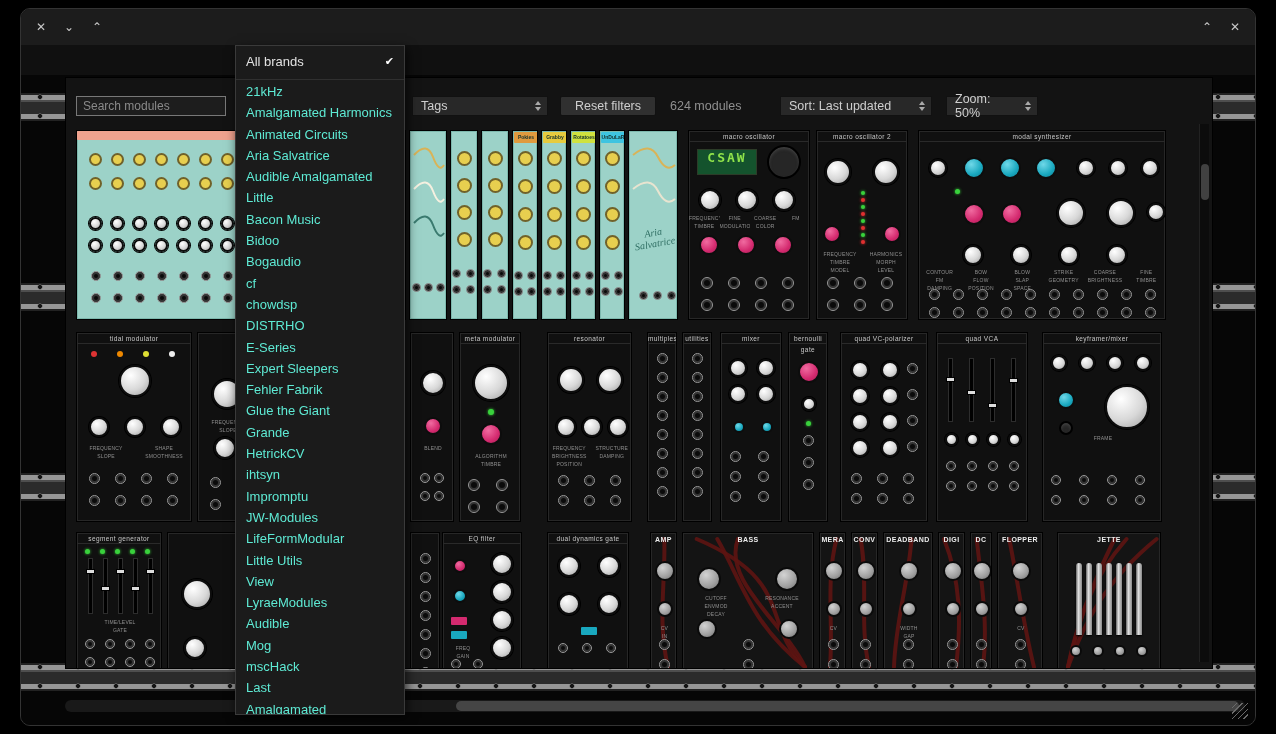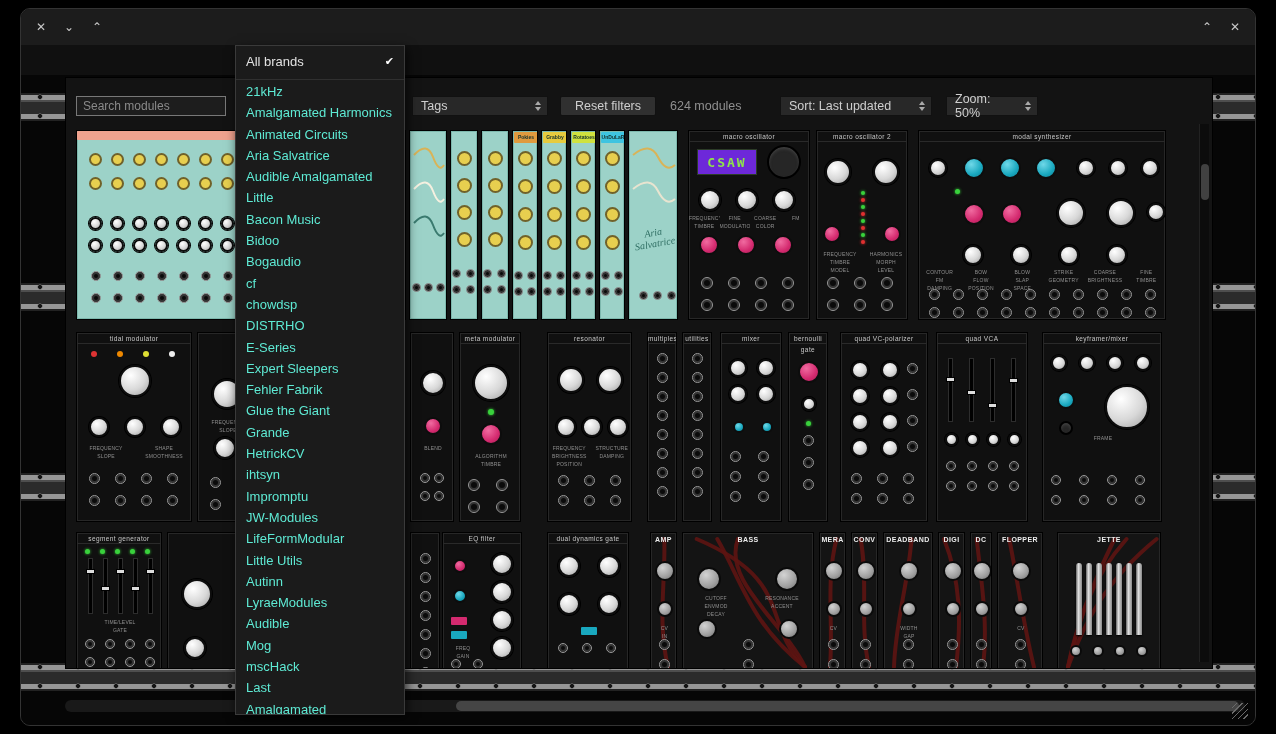--- a/index.html
+++ b/index.html
@@ -48,21 +48,21 @@
   .kt{background:radial-gradient(circle at 35% 30%,#6fd8e8,#19a8bf 60%,#0f7f92);border:2px solid #0d0d0d}
   .kd{background:#262626;border:2px solid #000;box-shadow:inset 0 2px 3px #3f3f3f}
   .kg{background:radial-gradient(circle at 35% 30%,#d3d3d3,#9f9f9f 60%,#6f6f6f);border:2px solid #0a0a0a}
   .jk{background:#0a0a0a;border:1px solid #9a9a9a;box-shadow:inset 0 0 0 2px #333}
   .ledg{background:#39d13c;box-shadow:0 0 3px #39d13c}
   .ledr{background:#e03030;box-shadow:0 0 3px #e03030}
   .mlabel{position:absolute;text-align:center;font-size:5px;color:#8f8f8f;letter-spacing:.2px;text-transform:uppercase;overflow:hidden;white-space:nowrap}
   .chipb{position:absolute;border-radius:1px}
   .sl-track{position:absolute;width:3px;background:#000;box-shadow:0 0 0 1px #2d2d2d}
   .sl-cap{position:absolute;width:9px;height:5px;background:#ddd;border:1px solid #000}
-  .lcd{position:absolute;background:#6d28d9;border:1px solid #2c3c28;display:flex;align-items:center;justify-content:center}
+  .lcd{position:absolute;background:#14532d;border:1px solid #2c3c28;display:flex;justify-content:center}
   .lcd span{font-family:"DejaVu Sans Mono",monospace;font-weight:bold;font-size:13px;color:#8fe34a;letter-spacing:2px}
   .signature{position:absolute;font-family:"Liberation Serif",serif;font-style:italic;font-size:10px;color:#2f6e63;text-align:center;transform:rotate(-10deg)}
   .tube{position:absolute;background:linear-gradient(90deg,#666,#e0e0e0 40%,#888);border-radius:3px 3px 0 0;box-shadow:0 1px 2px #000}
   .vscroll{position:absolute;left:1133px;top:46px;width:10px;height:538px;background:#0c0c0c;border-left:1px solid #222}
   .vthumb{position:absolute;left:1px;top:40px;width:8px;height:36px;background:#414141;border-radius:4px}
   .hscroll{position:absolute;left:44px;top:691px;width:1180px;height:12px;background:#191919;border-radius:6px;z-index:6}
   .hthumb{position:absolute;left:391px;top:1px;width:783px;height:10px;background:#454545;border-radius:5px}
   .grip{position:absolute;right:7px;bottom:6px;width:16px;height:16px;background:repeating-linear-gradient(135deg,transparent 0 3px,#6a6a6a 3px 4px);z-index:7}
   .dropdown{position:absolute;left:214px;top:36px;width:170px;height:670px;background:#1b1b1b;border:1px solid #3a3a3a;box-shadow:2px 3px 10px rgba(0,0,0,.7);z-index:50;overflow:hidden;padding-top:4px}
   .dd-selected{display:flex;align-items:center;height:22px;padding:0 10px;font-size:13px;color:#e2e2e2}
@@ -797,21 +797,21 @@
           <div class="dd-item">Expert Sleepers</div>
           <div class="dd-item">Fehler Fabrik</div>
           <div class="dd-item">Glue the Giant</div>
           <div class="dd-item">Grande</div>
           <div class="dd-item">HetrickCV</div>
           <div class="dd-item">ihtsyn</div>
           <div class="dd-item">Impromptu</div>
           <div class="dd-item">JW-Modules</div>
           <div class="dd-item">LifeFormModular</div>
           <div class="dd-item">Little Utils</div>
-          <div class="dd-item">Autinn</div>
+          <div class="dd-item">View</div>
           <div class="dd-item">LyraeModules</div>
           <div class="dd-item">Audible</div>
           <div class="dd-item">Mog</div>
           <div class="dd-item">mscHack</div>
           <div class="dd-item">Last</div>
           <div class="dd-item">Amalgamated</div>
         </div>
     </div>
   </div>
 </div>

